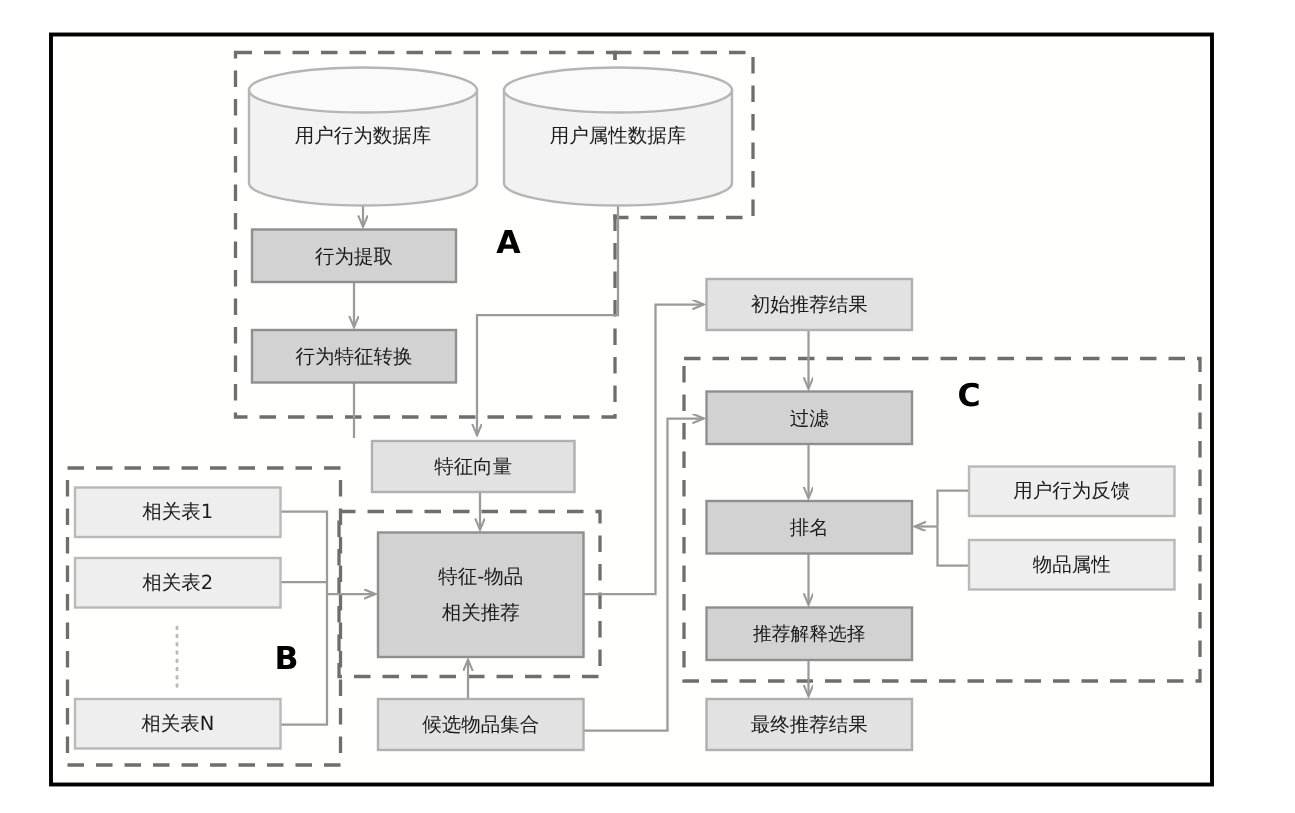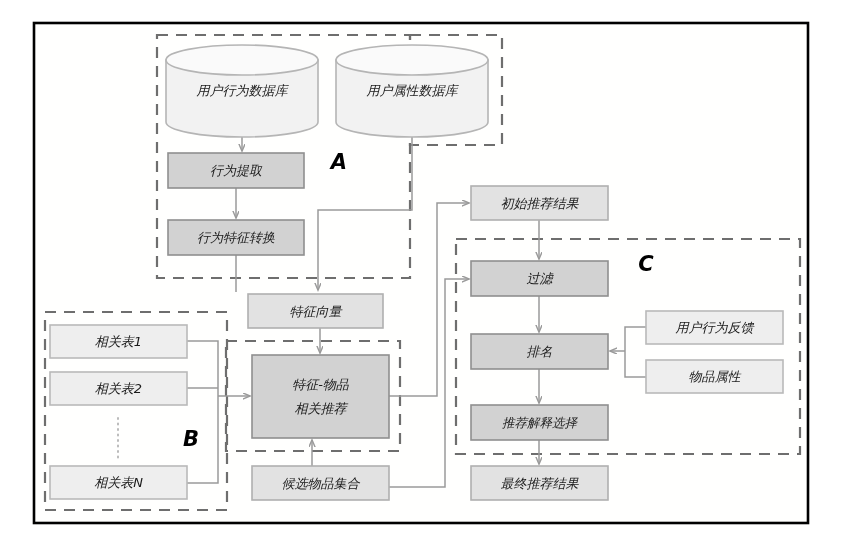--- a/index.html
+++ b/index.html
@@ -11,21 +11,20 @@
     width: 863px;
     height: 542px;
     font-family: "DejaVu Sans", "Liberation Sans", sans-serif;
     overflow: hidden;
   }
   #diagram-root {
     position: relative;
     width: 863px;
     height: 542px;
     background: #ffffff;
-    font-style: italic;
   }
   svg#flow {
     position: absolute;
     left: 0;
     top: 0;
     width: 863px;
     height: 542px;
     display: block;
   }
   .node-label {

